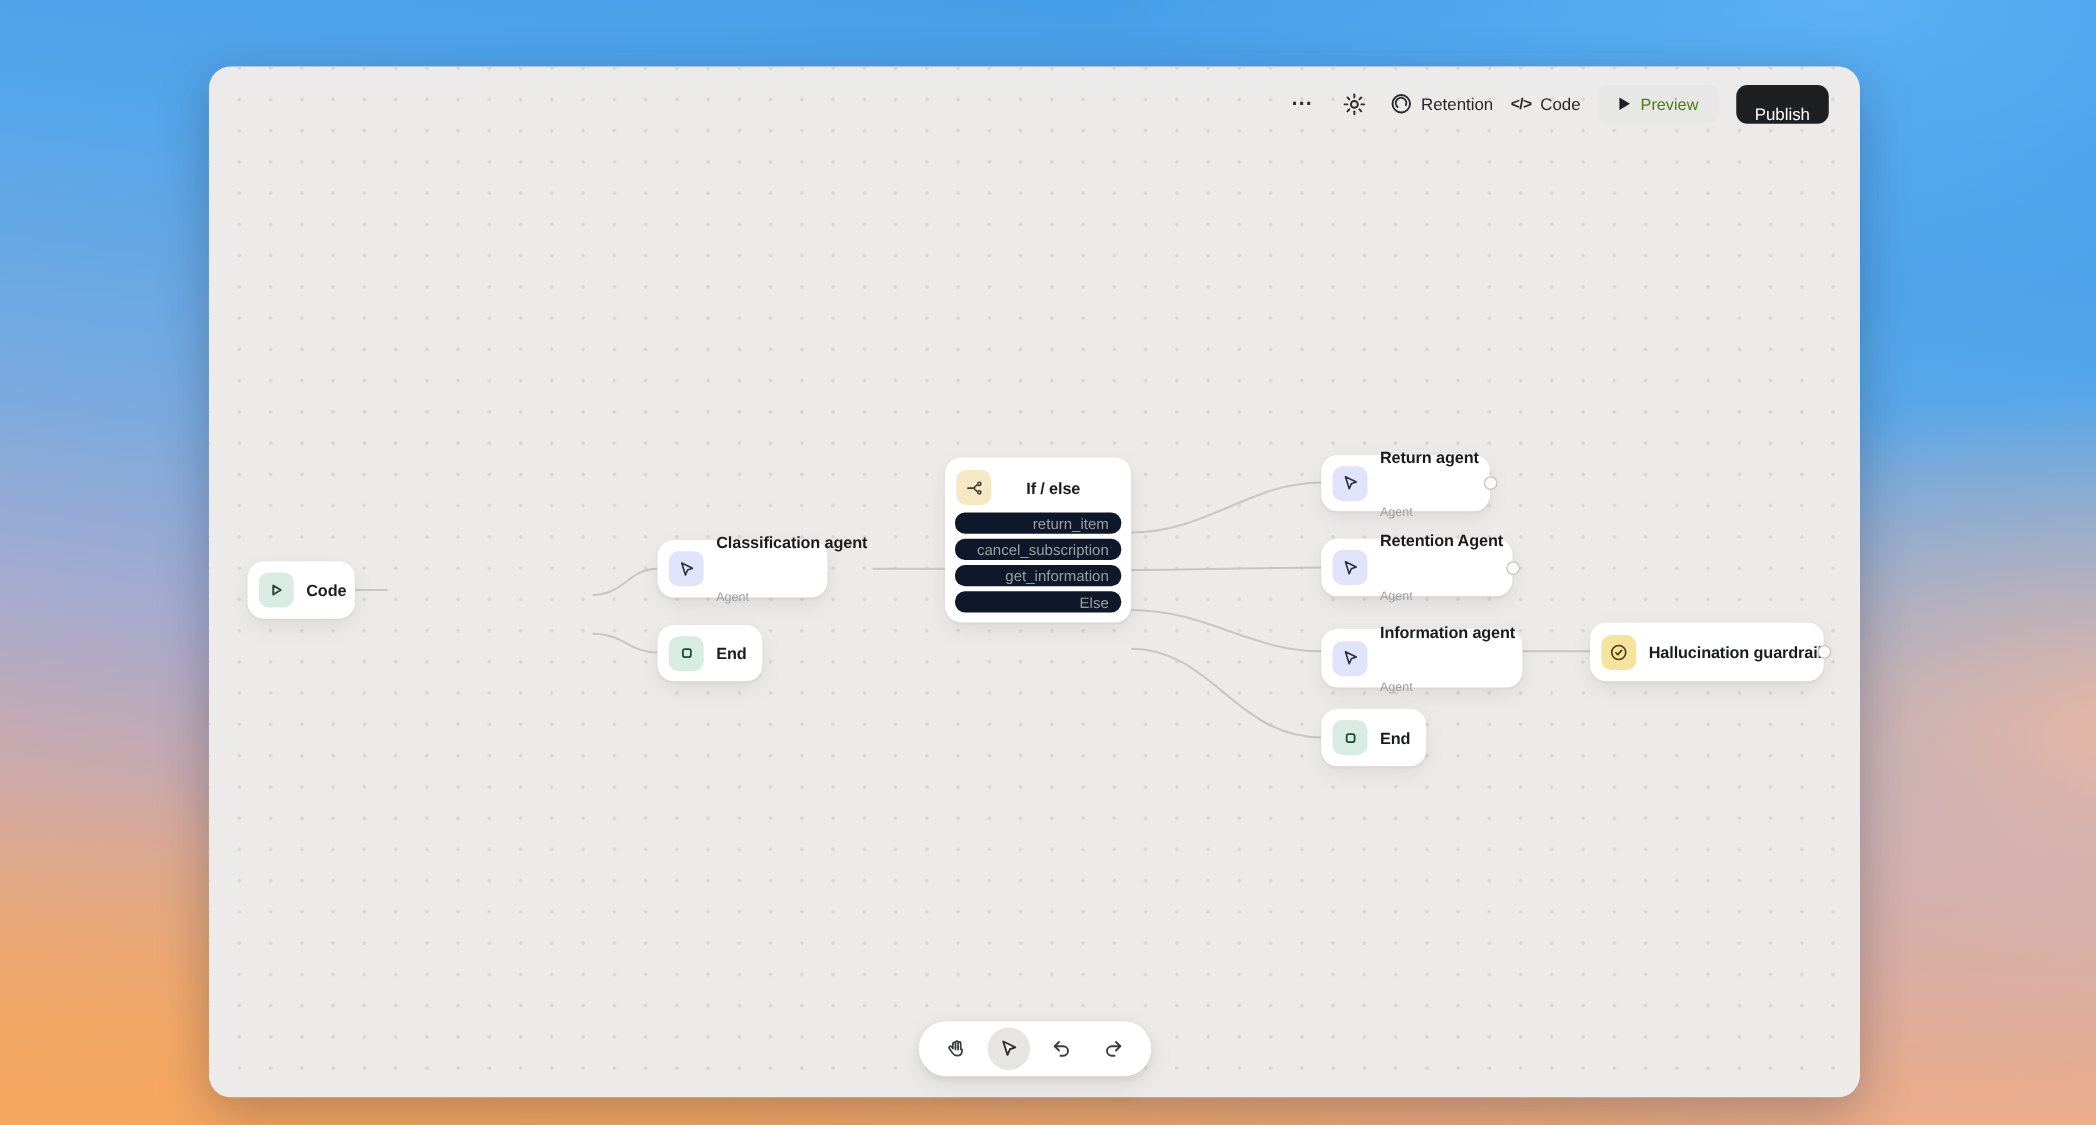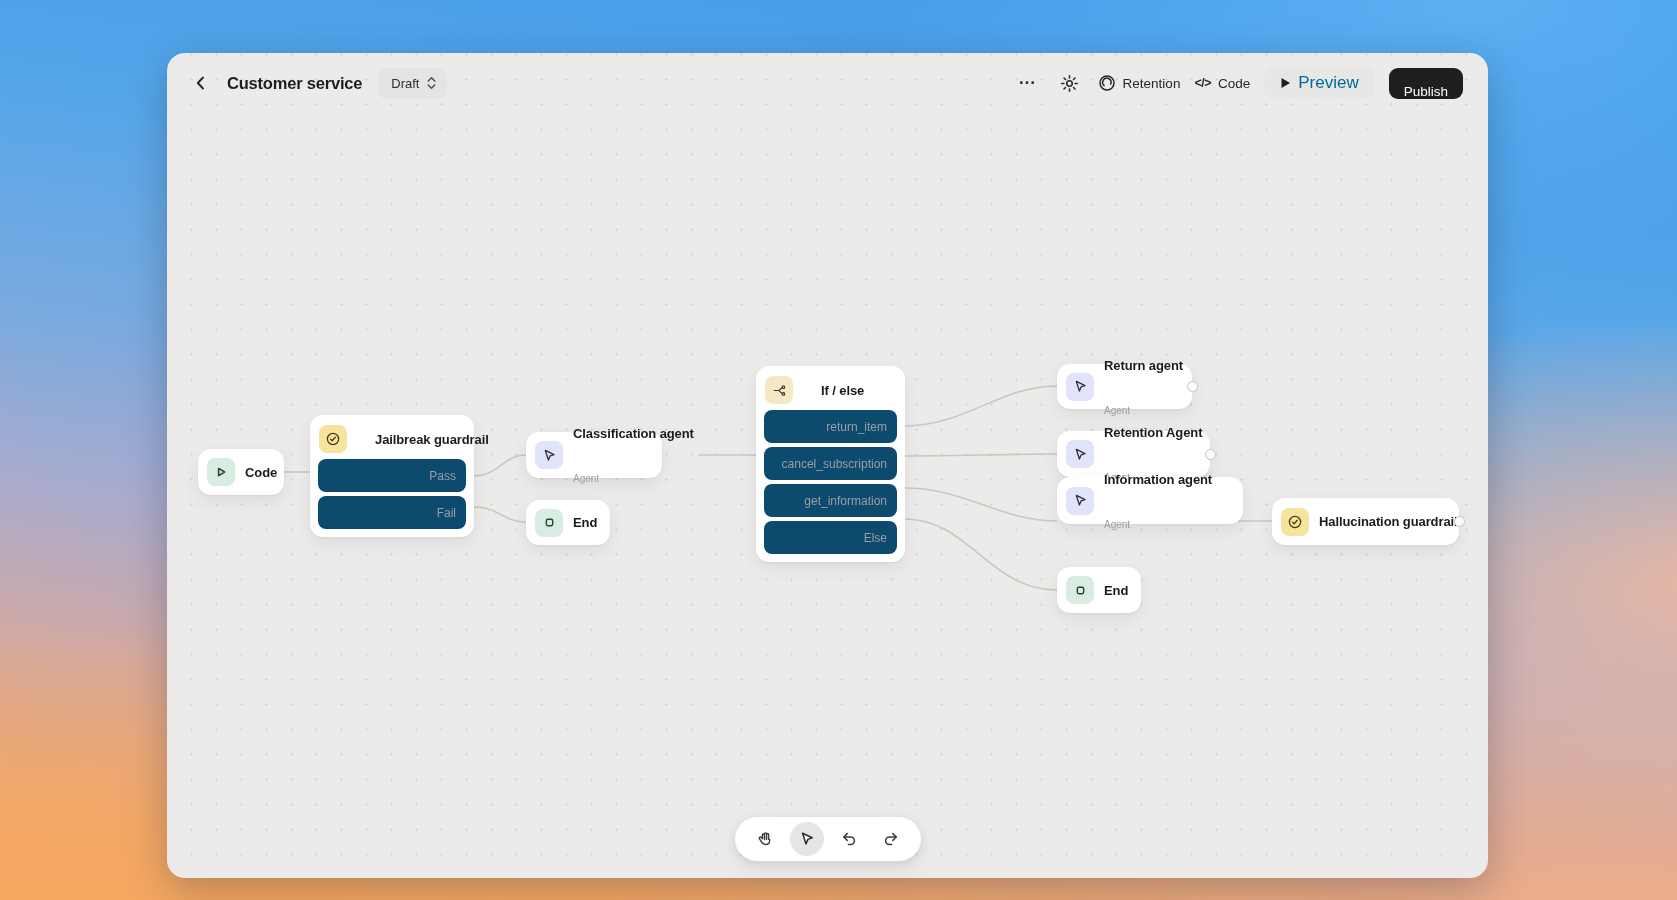--- a/index.html
+++ b/index.html
@@ -28,21 +28,21 @@
   
   .hdr-left, .hdr-right { position:absolute; top:14px; height:32px; display:flex; align-items:center; }
   .hdr-left { left:20px; gap:10px; }
   .hdr-right { right:25px; gap:14px; }
   .icon-btn { background:transparent; border:none; width:28px; height:28px; display:flex; align-items:center; justify-content:center; cursor:pointer; color:#2f2f2f; }
   .page-title { font-size:16.5px; font-weight:700; color:#1c1e21; letter-spacing:-.2px; margin-left:2px; }
   .pill { border:none; border-radius:9px; height:31px; display:flex; align-items:center; gap:7px; cursor:pointer; font-family:inherit; }
   .pill.draft { background:#e4e4e2; padding:0 10px 0 13px; font-size:13px; color:#2e2f31; margin-left:6px; }
   .text-btn { background:transparent; border:none; display:flex; align-items:center; gap:7px; font-size:13.5px; color:#26282b; cursor:pointer; font-family:inherit; }
   .code-glyph { font-size:12.5px; font-weight:600; letter-spacing:-.5px; color:#26282b; }
-  .pill.preview { background:#e7e7e5; padding:0 16px; font-size:17px; color:#0369a1; }
+  .pill.preview { background:#e7e7e5; padding:0 16px; font-size:13px; color:#4d7c0f; }
   .pill.publish { background:#1d1f21; padding:0 15px; font-size:13.5px; color:#ffffff;align-items:flex-end; }
   .dots-glyph { font-size:17px; font-weight:700; color:#2f2f2f; letter-spacing:1px; line-height:10px; }
 
   
   svg.edges { position:absolute; left:0; top:0; }
   svg.edges path { stroke:#c8c7c4; stroke-width:1.6; fill:none; }
 
   
   .node { position:absolute; background:#ffffff; border-radius:13px;
           box-shadow:0 1px 2px rgba(20,20,20,.05), 0 6px 18px rgba(20,20,20,.07); }
@@ -50,21 +50,21 @@
   .icon-sq { width:28px; height:28px; border-radius:8px; display:flex; align-items:center; justify-content:center; flex:0 0 auto; }
   .bg-startend { background:#d8ece1; }
   .bg-agent    { background:#e0e3fa; }
   .bg-guard    { background:#f6e49c; }
   .bg-branch   { background:#f5e8c4; }
   .n-title { font-size:13px; font-weight:600; color:#191b1e; letter-spacing:-.1px; white-space:nowrap; }
   .n-col { display:flex; flex-direction:column; gap:20px; }
   .n-sub { font-size:10px; color:#9b9ea3;margin-top:12px; }
   .node.comp { padding:8px; }
   .comp-head { display:flex; align-items:center; gap:28px; height:30px; margin:1px 0 5px 1px; }
-  .chip { background:#0c4a6e; border-radius:8px; height:33px; display:flex; align-items:center; justify-content:flex-end; padding:0 10px; margin-top:4px; font-size:12px; color:#9b9ea3; white-space:nowrap; }
+  .chip { background:#0f172a; border-radius:8px; height:17px; display:flex; align-items:center; justify-content:flex-end; padding:0 10px; margin-top:4px; font-size:12px; color:#9b9ea3; white-space:nowrap; }
   .chip:first-of-type { margin-top:0; }
   .port { position:absolute; right:-6px; top:50%; width:11px; height:11px; margin-top:-5.5px; border-radius:50%; background:#fbfbfa; border:1.5px solid #c6c5c2; }
 
   
   .toolbar { position:absolute; left:50%; transform:translateX(-50%); top:764px; height:44px;
              background:#ffffff; border-radius:22px; display:flex; align-items:center; gap:8px; padding:0 13px;
              box-shadow:0 2px 8px rgba(20,20,20,.08), 0 8px 22px rgba(20,20,20,.07); }
   .tool { width:34px; height:34px; border:none; background:transparent; border-radius:50%; display:flex; align-items:center; justify-content:center; cursor:pointer; }
   .tool.active { background:#e6e5e3; }
 </style>
@@ -79,34 +79,20 @@
       <path d="M307 423 C332 423 336 402 359 402"></path>
       <path d="M307 454 C332 454 336 469 359 469"></path>
       <path d="M531 402 L589 402"></path>
       <path d="M738 373 C798 373 833 333 890 333"></path>
       <path d="M738 403 C780 403 848 401 890 401"></path>
       <path d="M738 435 C798 435 833 468 890 468"></path>
       <path d="M738 466 C802 466 822 537 890 537"></path>
       <path d="M1051 468 L1105 468"></path>
     </svg>
 
-    <div class="hdr-left">
-      <button class="icon-btn">
-        <svg width="18" height="18" viewBox="0 0 18 18">
-            <path d="M11 3.5 L5.8 9 L11 14.5" fill="none" stroke="#232527" stroke-width="1.9" stroke-linecap="round" stroke-linejoin="round"></path>
-          </svg>
-      </button>
-      <div class="page-title">Customer service</div>
-      <button class="pill draft">
-        <span>Draft</span>
-        <svg width="11" height="14" viewBox="0 0 11 14">
-          <path d="M2.2 5 L5.5 1.8 L8.8 5 M2.2 9 L5.5 12.2 L8.8 9" fill="none" stroke="#4a4c4f" stroke-width="1.5" stroke-linecap="round" stroke-linejoin="round"></path>
-        </svg>
-      </button>
-    </div>
 
     <div class="hdr-right">
       <button class="icon-btn">
         <span class="dots-glyph">⋯</span>
       </button>
       <button class="icon-btn">
         <svg width="19" height="19" viewBox="0 0 18 18">
           <circle cx="9" cy="9" r="2.6" fill="none" stroke="#2b2d30" stroke-width="1.5"></circle>
           <g stroke="#2b2d30" stroke-width="1.5" stroke-linecap="round">
             <line x1="9" y1="1.6" x2="9" y2="3.7"></line>
@@ -144,37 +130,20 @@
 
     <div class="node simple" style="left:31px;top:396px;width:86px;height:46px">
       <div class="icon-sq bg-startend">
         <svg width="16" height="16" viewBox="0 0 16 16">
             <path d="M5.6 4.4 L11.6 8 L5.6 11.6 Z" fill="none" stroke="#1f4636" stroke-width="1.5" stroke-linejoin="round"></path>
           </svg>
       </div>
       <div class="n-title">Code</div>
     </div>
 
-    <div class="node comp" style="left:143px;top:362px;width:164px">
-      <div class="comp-head">
-        <div class="icon-sq bg-guard">
-          <svg width="16" height="16" viewBox="0 0 16 16">
-              <circle cx="8" cy="8" r="5.6" fill="none" stroke="#46390e" stroke-width="1.3"></circle>
-              <path d="M5.7 8.2 L7.2 9.7 L10.3 6.3" fill="none" stroke="#46390e" stroke-width="1.3" stroke-linecap="round" stroke-linejoin="round"></path>
-            </svg>
-        </div>
-        <div class="n-title">Jailbreak guardrail</div>
-      </div>
-      <div class="chip">
-          <span>Pass</span>
-        </div>
-      <div class="chip">
-          <span>Fail</span>
-        </div>
-    </div>
 
     <div class="node simple" style="left:359px;top:379px;width:136px;height:46px">
       <div class="icon-sq bg-agent">
         <svg width="15" height="15" viewBox="0 0 16 16">
             <path d="M3.6 2.6 L12.8 7 L8.6 8.5 L6.8 12.8 Z" fill="none" stroke="#2c2f3c" stroke-width="1.4" stroke-linejoin="round"></path>
           </svg>
       </div>
       <div class="n-col">
         <div class="n-title">Classification agent</div>
         <div class="n-sub">Agent</div>
@@ -234,21 +203,21 @@
             <path d="M3.6 2.6 L12.8 7 L8.6 8.5 L6.8 12.8 Z" fill="none" stroke="#2c2f3c" stroke-width="1.4" stroke-linejoin="round"></path>
           </svg>
       </div>
       <div class="n-col">
         <div class="n-title">Retention Agent</div>
         <div class="n-sub">Agent</div>
       </div>
       <div class="port"></div>
     </div>
 
-    <div class="node simple" style="left:890px;top:424px;width:186px;height:47px">
+    <div class="node simple" style="left:890px;top:450px;width:161px;height:47px">
       <div class="icon-sq bg-agent">
         <svg width="15" height="15" viewBox="0 0 16 16">
             <path d="M3.6 2.6 L12.8 7 L8.6 8.5 L6.8 12.8 Z" fill="none" stroke="#2c2f3c" stroke-width="1.4" stroke-linejoin="round"></path>
           </svg>
       </div>
       <div class="n-col">
         <div class="n-title">Information agent</div>
         <div class="n-sub">Agent</div>
       </div>
     </div>

